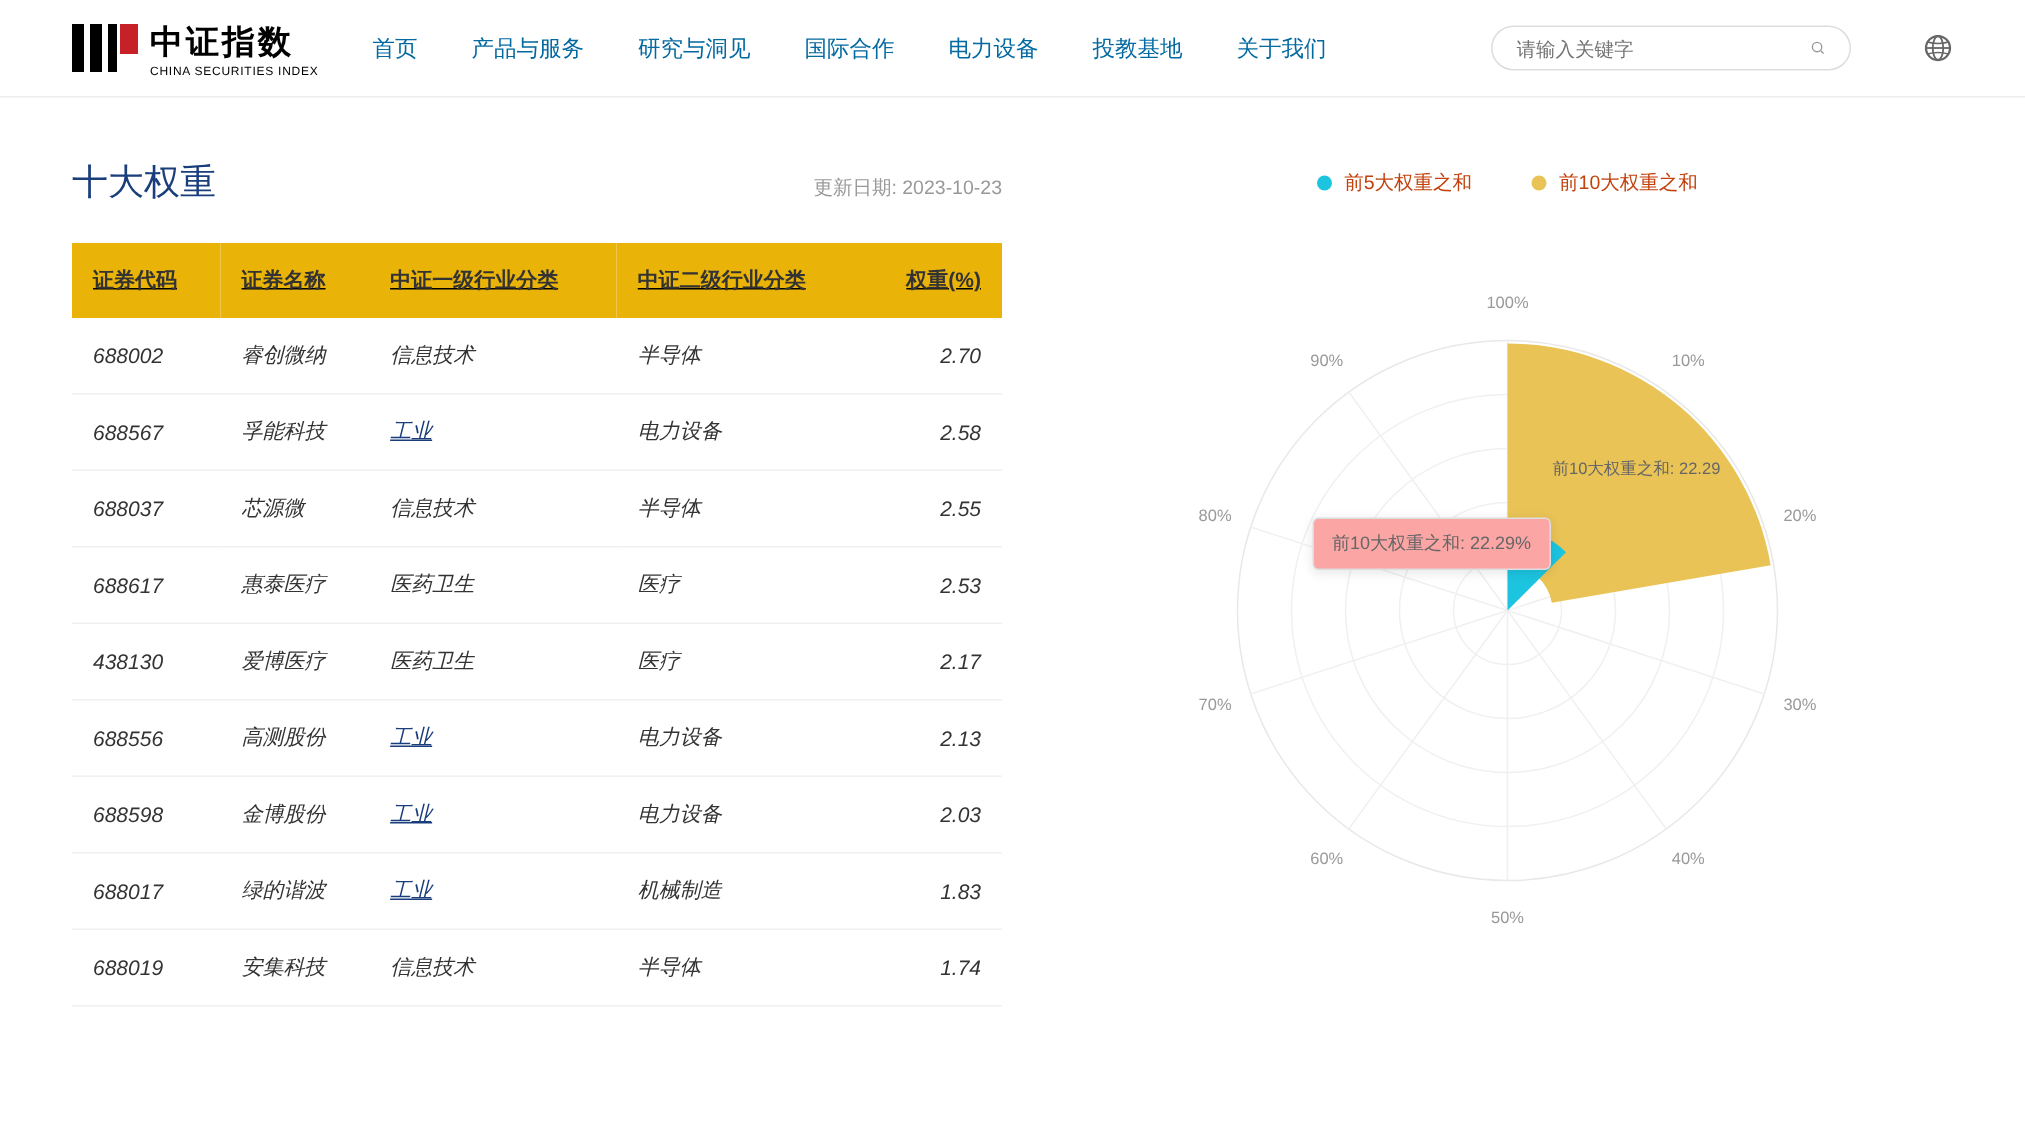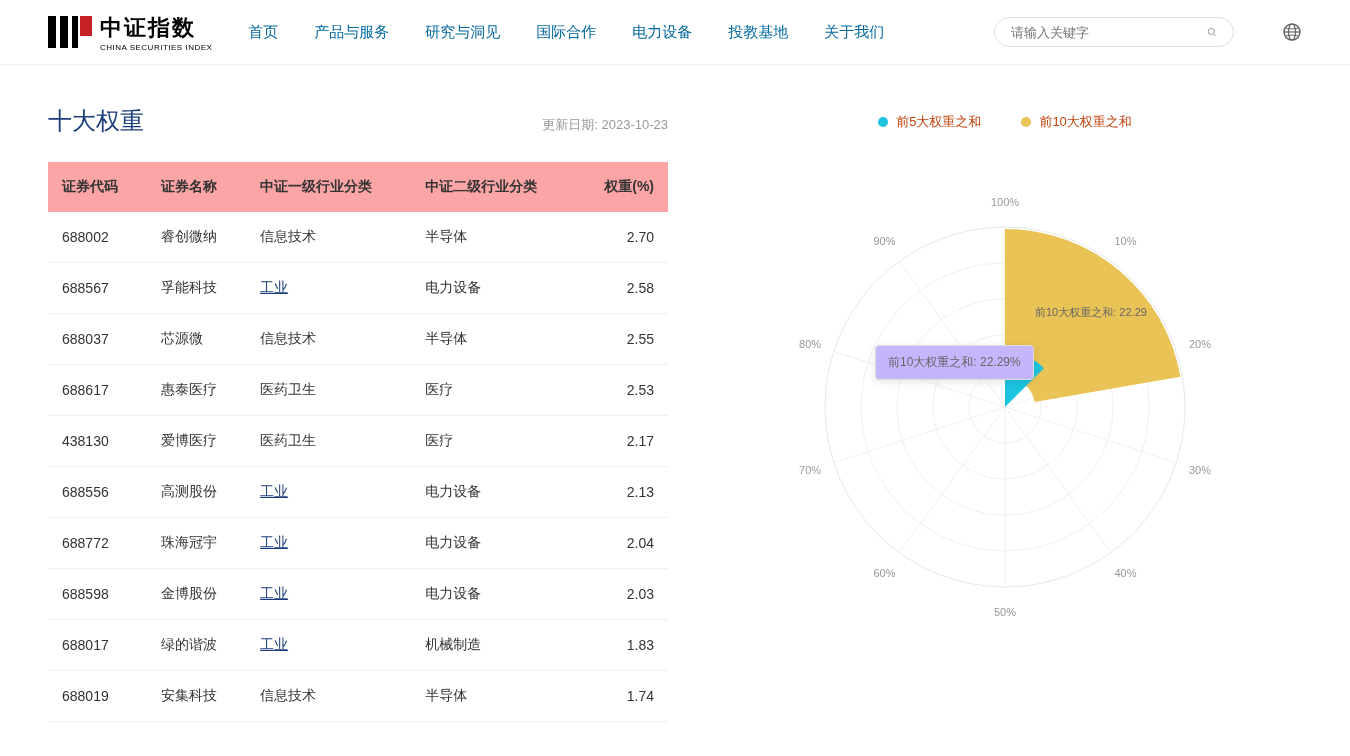--- a/index.html
+++ b/index.html
@@ -16,34 +16,34 @@
     .search-input { border: none; outline: none; flex: 1; font-size: 13px; color: #999; }
     .globe-icon { width: 20px; height: 20px; margin-left: 12px; cursor: pointer; }
 
     .main { display: flex; padding: 40px 48px; gap: 40px; }
     .left { width: 620px; }
     .title-row { display: flex; justify-content: space-between; align-items: baseline; margin-bottom: 25px; }
     .section-title { font-size: 24px; color: #1a3d7c; font-weight: 500; }
     .update-date { font-size: 13px; color: #999; }
     
     .tbl { width: 100%; border-collapse: collapse; }
-    .tbl thead { background: #fca5a5; }
+    .tbl thead { background: #eab308; text-decoration: underline; }
     .tbl th { text-align: left; padding: 16px 14px; font-size: 14px; color: #333; font-weight: 600; }
     .tbl th:last-child { text-align: right; }
-    .tbl td { padding: 16px 14px; font-size: 14px; color: #333; border-bottom: 1px solid #f0f0f0; }
+    .tbl td { padding: 16px 14px; font-size: 14px; color: #333; border-bottom: 1px solid #f0f0f0; font-style: italic; }
     .tbl td:last-child { text-align: right; }
     .link { color: #1a3d7c; text-decoration: underline; cursor: pointer; }
 
     .right { flex: 1; padding-top: 8px; }
     .legend { display: flex; gap: 40px; justify-content: center; margin-bottom: 46px; font-size: 13px; color: #c2410c; }
     .legend-item { display: flex; align-items: center; gap: 8px; }
     .dot { width: 10px; height: 10px; border-radius: 50%; display: inline-block; }
     .chart-wrap { position: relative; width: 460px; height: 460px; margin: 0 auto; }
     .tick-label { position: absolute; font-size: 11px; color: #999; transform: translate(-50%, -50%); }
-    .tooltip { position: absolute; background: #c4b5fd; border: 1px solid #ddd; box-shadow: 0 2px 8px rgba(0,0,0,0.1); padding: 8px 12px; font-size: 12px; color: #666; border-radius: 4px; white-space: nowrap; }
+    .tooltip { position: absolute; background: #fca5a5; border: 1px solid #ddd; box-shadow: 0 2px 8px rgba(0,0,0,0.1); padding: 8px 12px; font-size: 12px; color: #666; border-radius: 4px; white-space: nowrap; }
     .slice-label { position: absolute; font-size: 11px; color: #666; white-space: nowrap; }
   </style>
 </head>
 <body>
 
 <div class="header">
   <div class="logo">
     <svg width="44" height="40" viewBox="0 0 44 40">
       <rect x="0" y="4" width="8" height="32" fill="#000"></rect>
       <rect x="12" y="4" width="8" height="32" fill="#000"></rect>
@@ -131,27 +131,20 @@
             <td>医药卫生</td>
             <td>医疗</td>
             <td>2.17</td>
           </tr>
           <tr>
             <td>688556</td>
             <td>高测股份</td>
             <td><span class="link">工业</span></td>
             <td>电力设备</td>
             <td>2.13</td>
-          </tr>
-          <tr>
-            <td>688772</td>
-            <td>珠海冠宇</td>
-            <td><span class="link">工业</span></td>
-            <td>电力设备</td>
-            <td>2.04</td>
           </tr>
           <tr>
             <td>688598</td>
             <td>金博股份</td>
             <td><span class="link">工业</span></td>
             <td>电力设备</td>
             <td>2.03</td>
           </tr>
           <tr>
             <td>688017</td>

